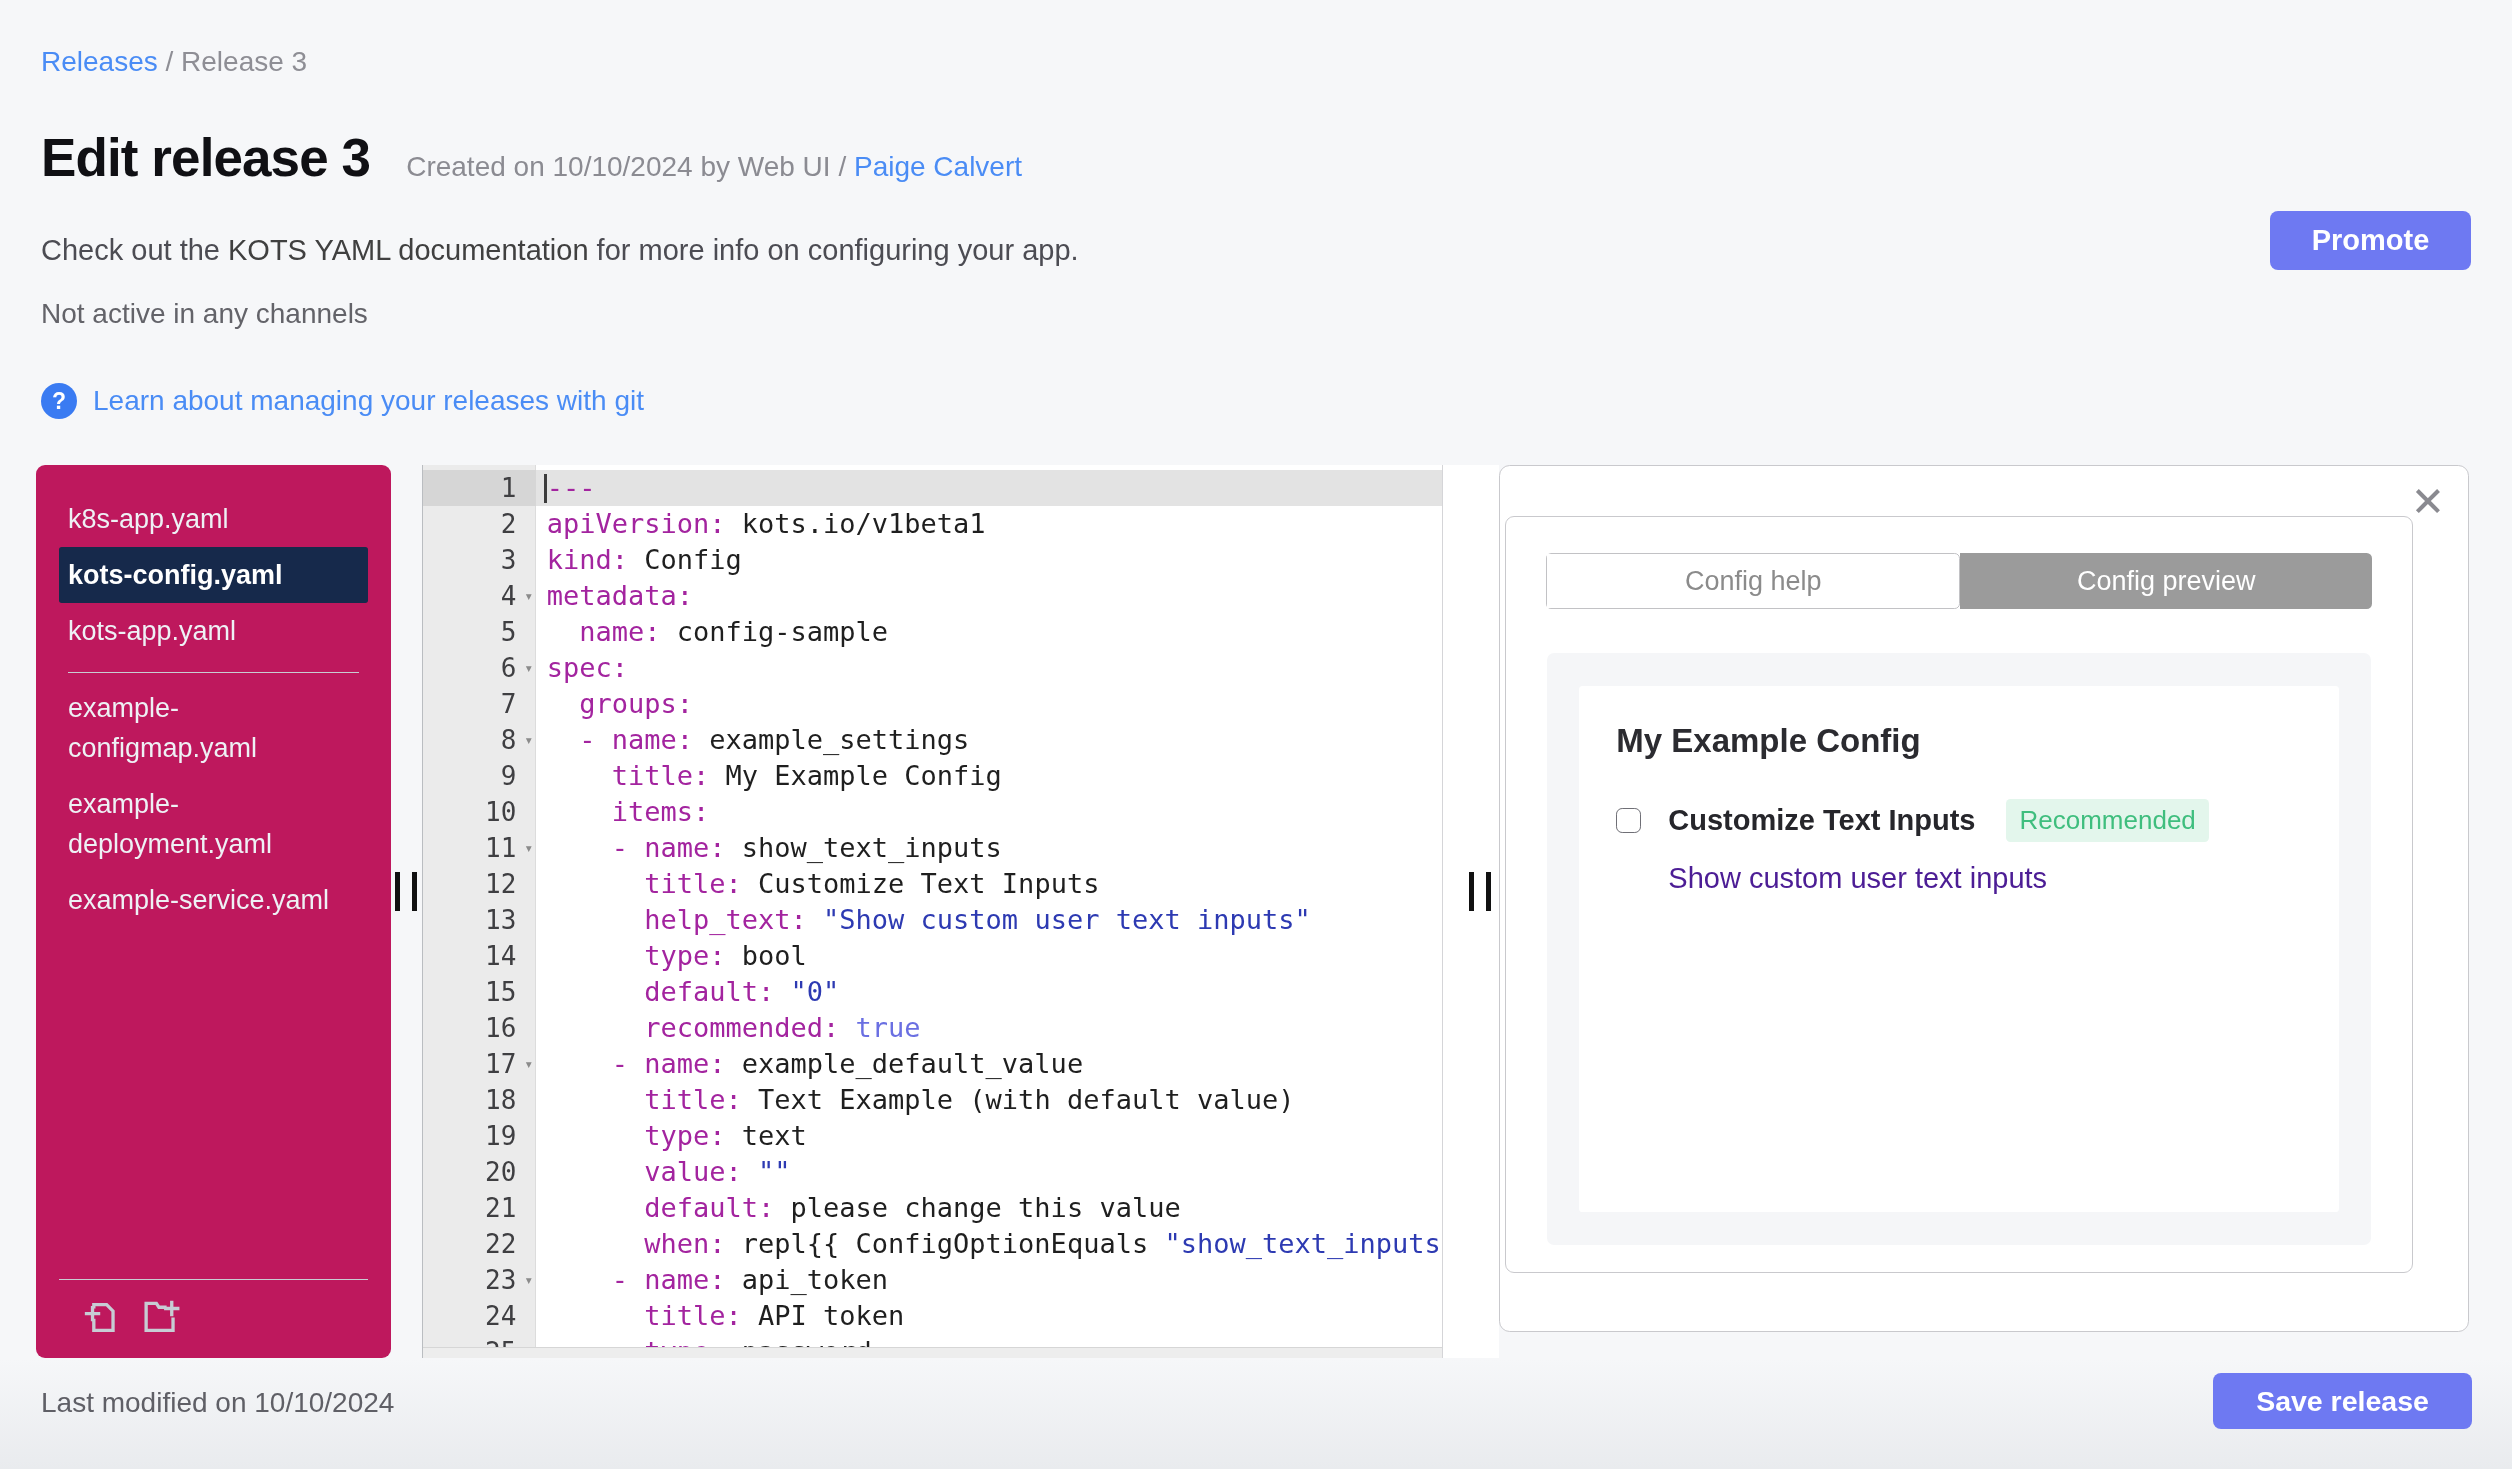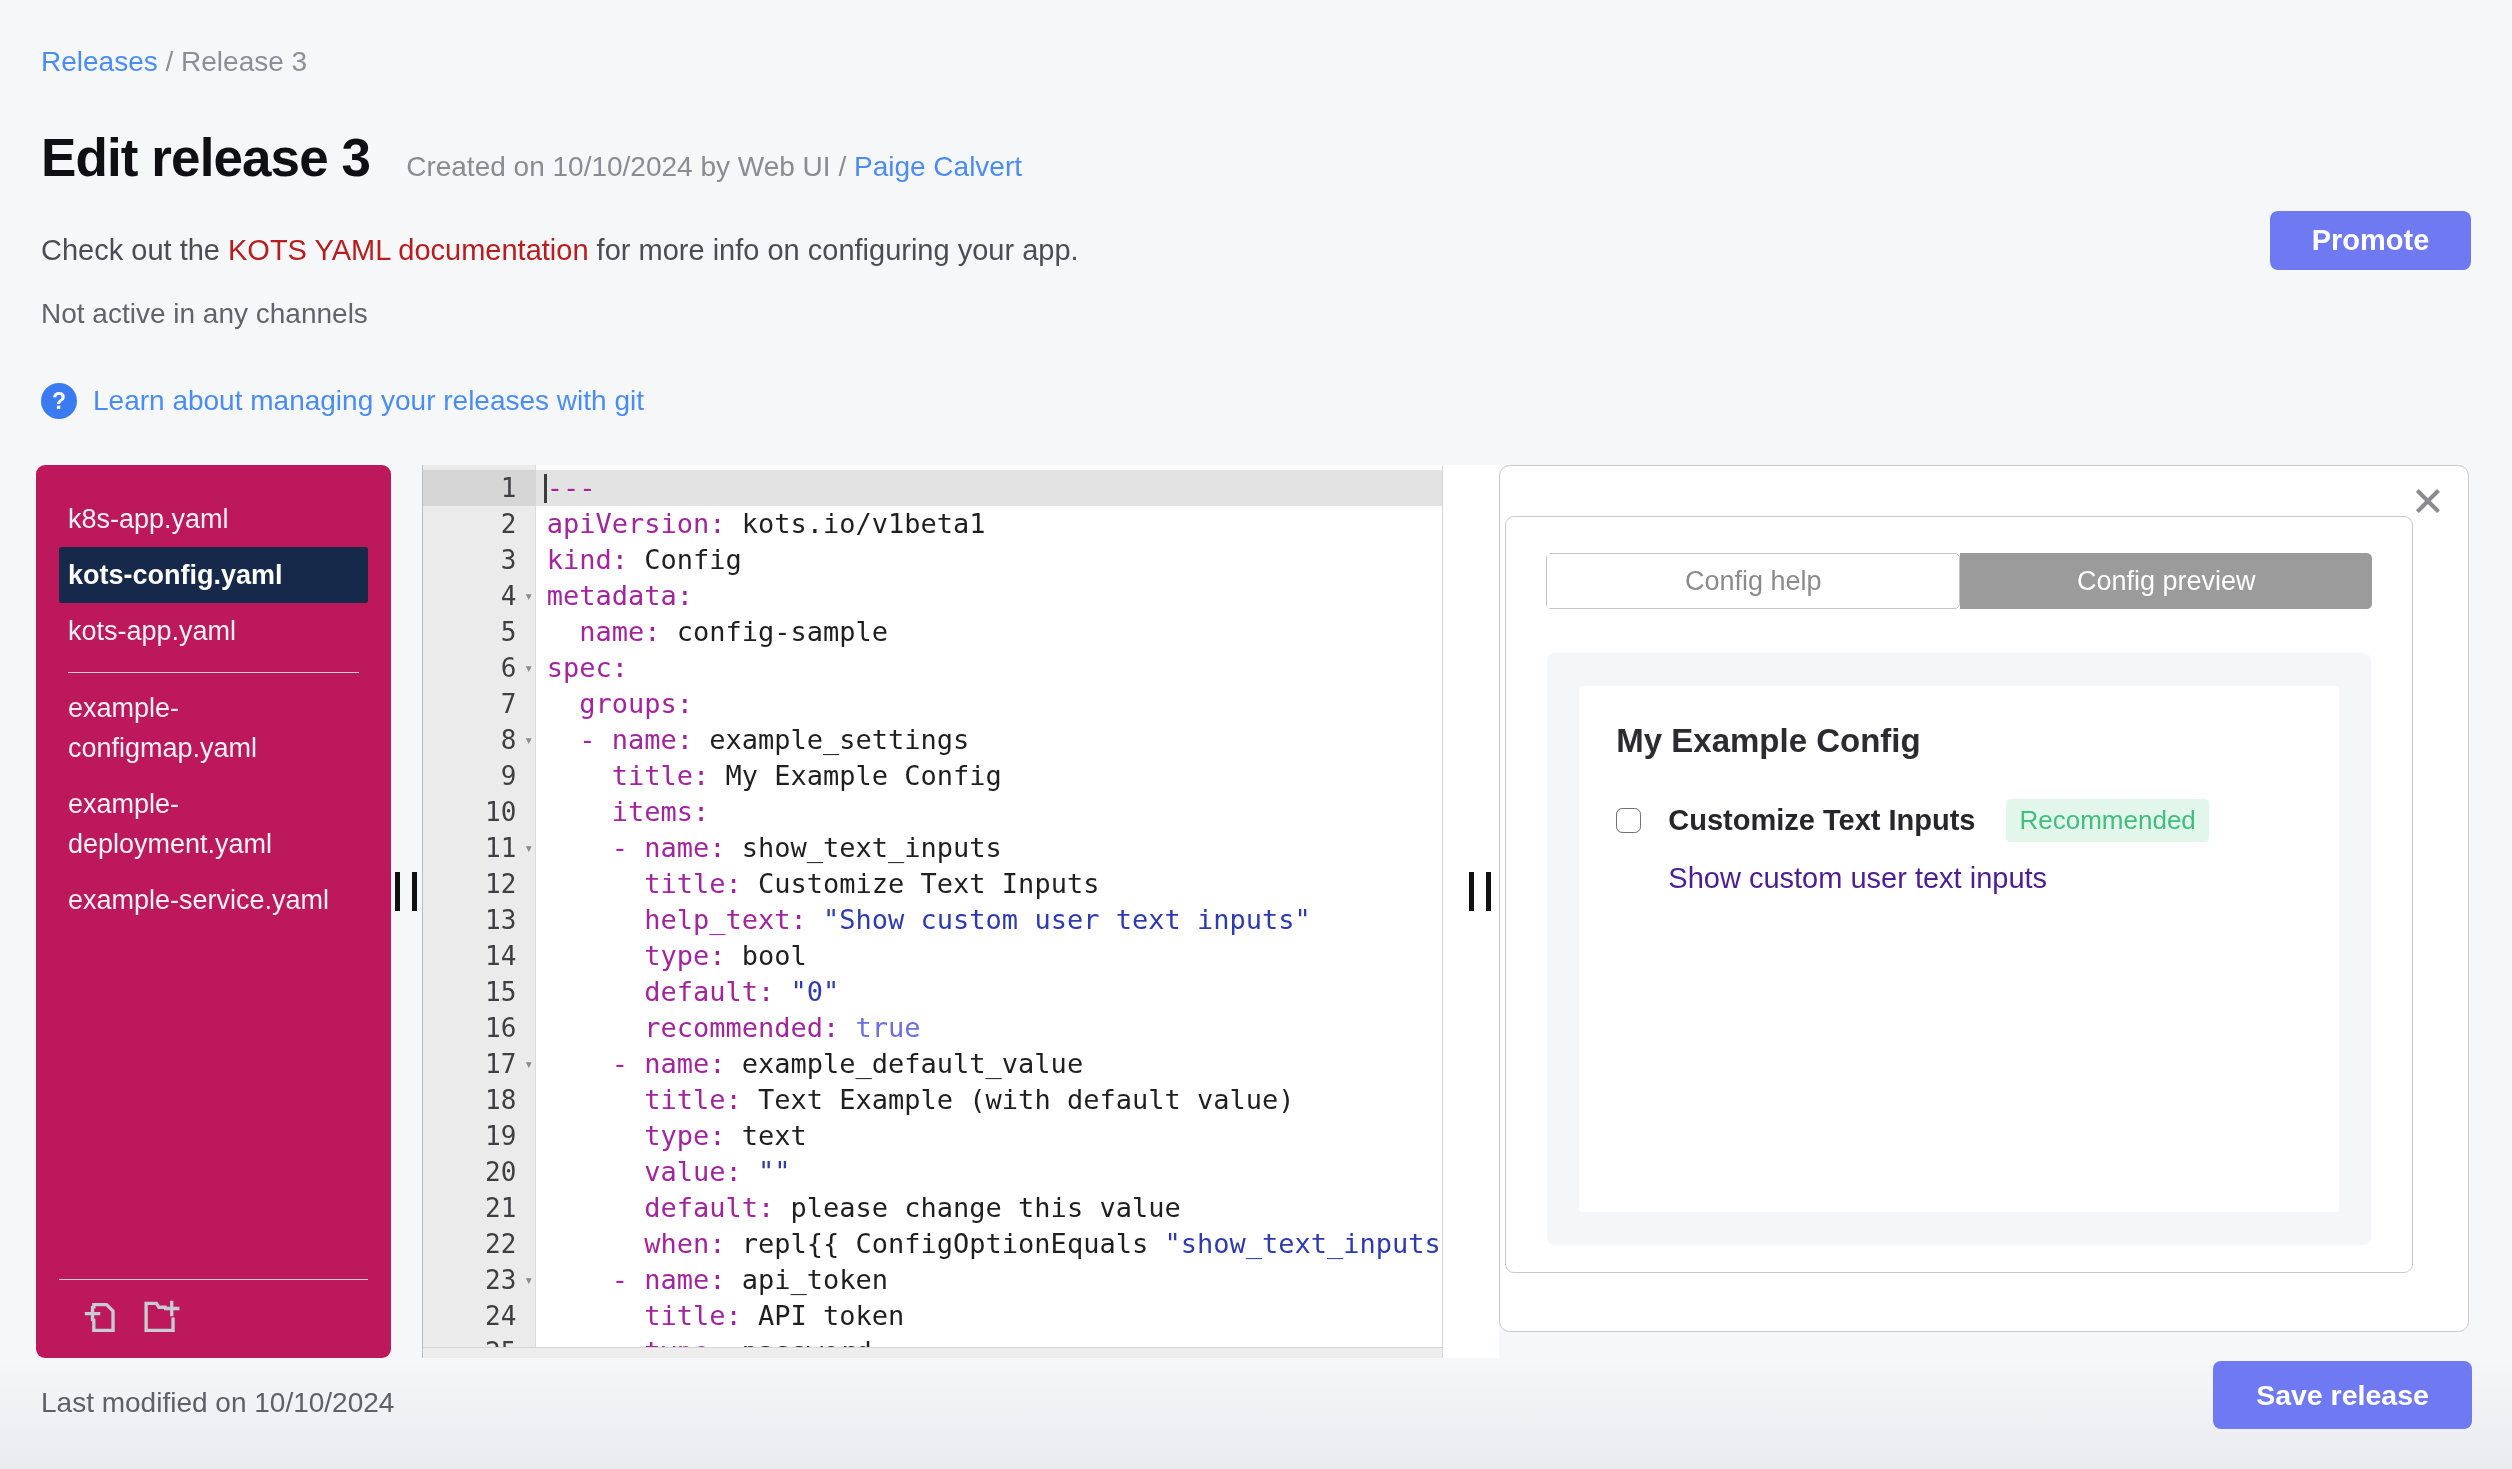--- a/index.html
+++ b/index.html
@@ -9,28 +9,28 @@
 
   
   .breadcrumb { position:absolute; left:41px; top:46px; font-size:28px; }
   .breadcrumb a { color:#4a8cf5; text-decoration:none; cursor:pointer; }
   .breadcrumb .sep, .breadcrumb .crumb-current { color:#8e8e95; }
   .title-row { position:absolute; left:41px; top:127px; display:flex; align-items:baseline; gap:36px; }
   h1.page-title { font-size:53px; font-weight:700; color:#101014; letter-spacing:-0.9px; }
   .created { font-size:28px; color:#8b8b92; }
   .created a { color:#4a8cf5; text-decoration:none; }
   .docs-line { position:absolute; left:41px; top:234px; font-size:29px; color:#4c4c53; }
-  .docs-line a { color:#b91c1c; text-decoration:none; }
+  .docs-line a { color:#404040; text-decoration:none; }
   .channel-status { position:absolute; left:41px; top:298px; font-size:28px; color:#636369; }
   .learn-row { position:absolute; left:41px; top:383px; display:flex; align-items:center; gap:16px; }
   .help-circle { width:36px; height:36px; border-radius:50%; background:#3a7bf2; color:#fff; font-size:23px; font-weight:700; display:flex; align-items:center; justify-content:center; }
   .learn-row a { font-size:28px; color:#4a8cf5; text-decoration:none; }
   .btn { display:flex; align-items:center; justify-content:center; background:#6e79f2; color:#fff; font-weight:700; border:none; border-radius:8px; cursor:pointer; }
   .btn-promote { position:absolute; top:211px; right:41px; width:201px; height:59px; font-size:29px; }
-  .btn-save { position:absolute; bottom:40px; right:40px; width:259px; height:68px; font-size:28.5px; }
+  .btn-save { position:absolute; bottom:40px; right:40px; width:259px; height:56px; font-size:28.5px; }
 
   
   .footer-zone { position:absolute; left:0; right:0; top:1359px; bottom:0; background:linear-gradient(#f6f7f9,#e9ebee); }
   .last-modified { position:absolute; left:41px; top:1387px; font-size:28px; color:#5f5f66; }
 
   
   .sidebar { position:absolute; left:36px; top:465px; width:355px; height:893px; background:#be185d; border-radius:9px; padding:26px 23px 0; }
   .file-list { list-style:none; }
   .file-list li.file { padding:8px 9px; font-size:27px; line-height:40px; color:#eef1f5; cursor:pointer; word-break:break-word; border-radius:2.7px; }
   .file-list li.file.selected { background:#16294b; font-weight:700; color:#ffffff; }

